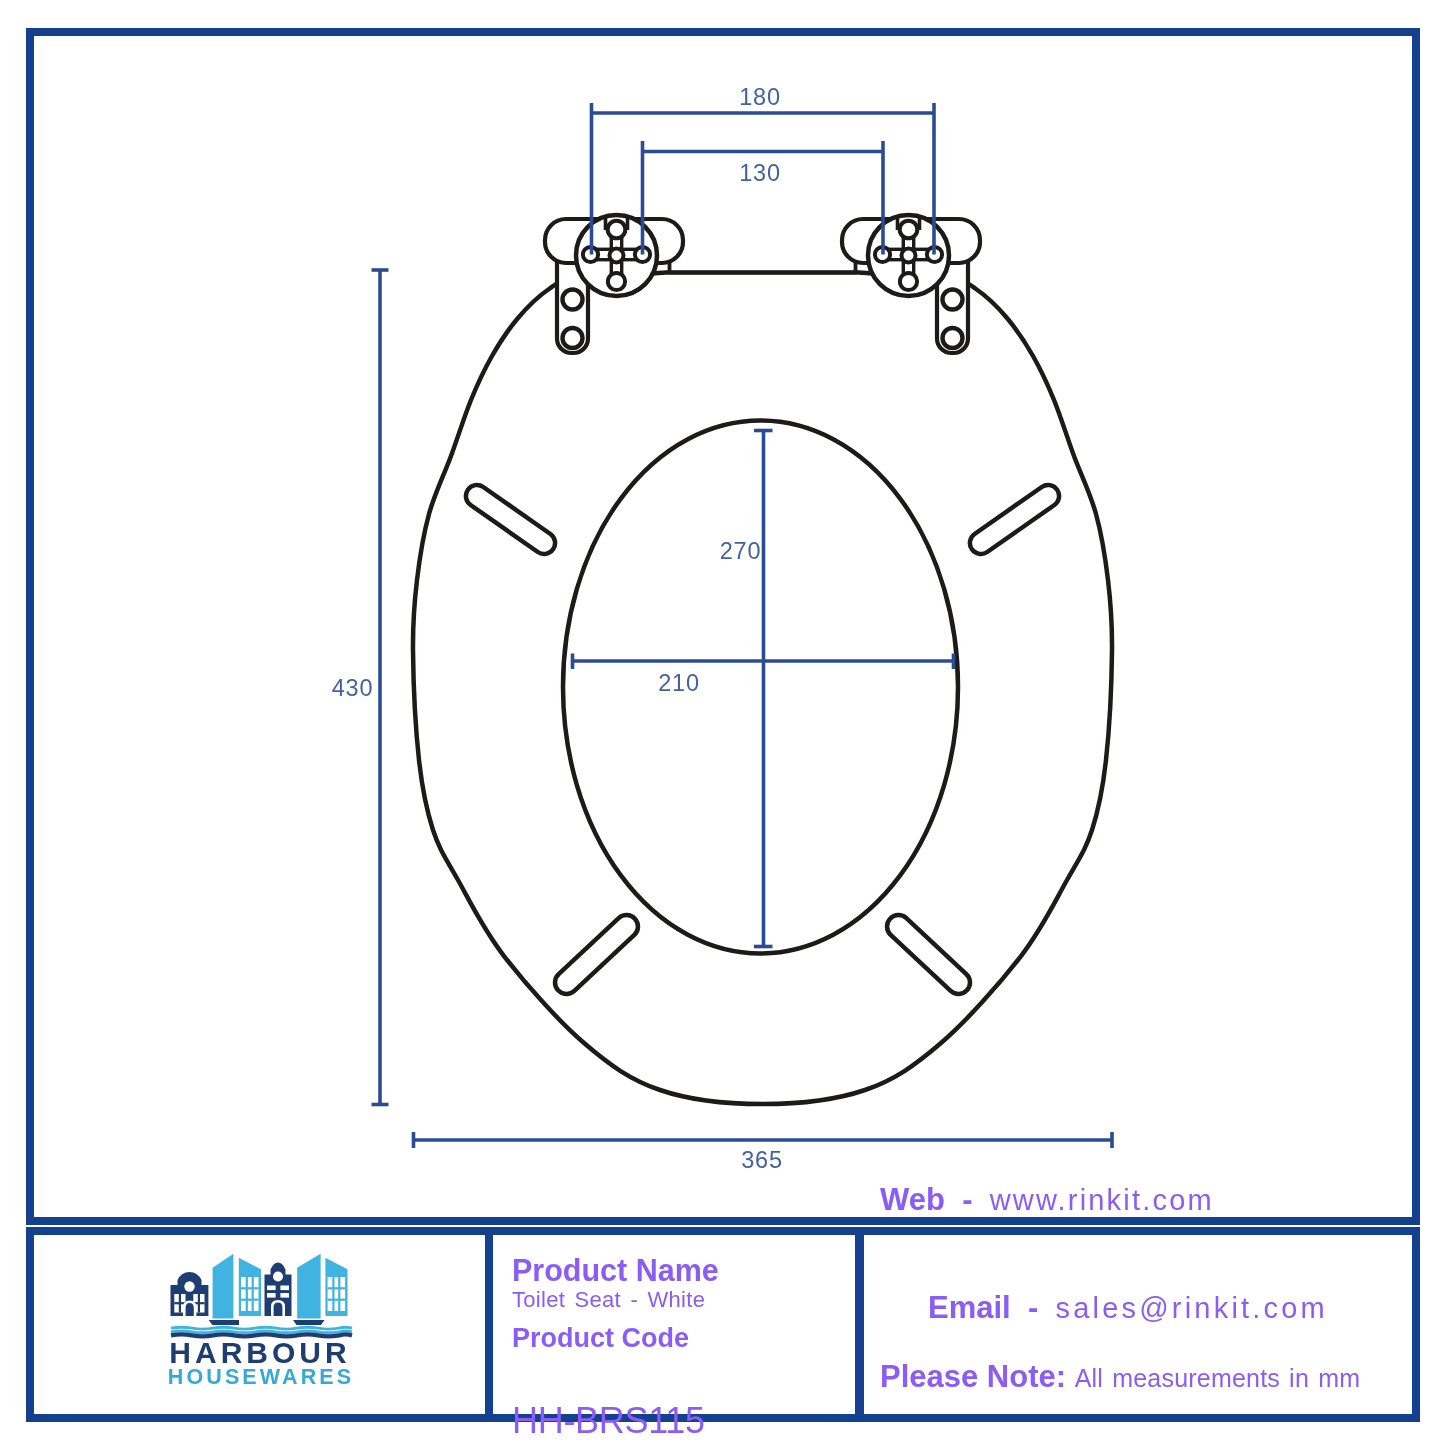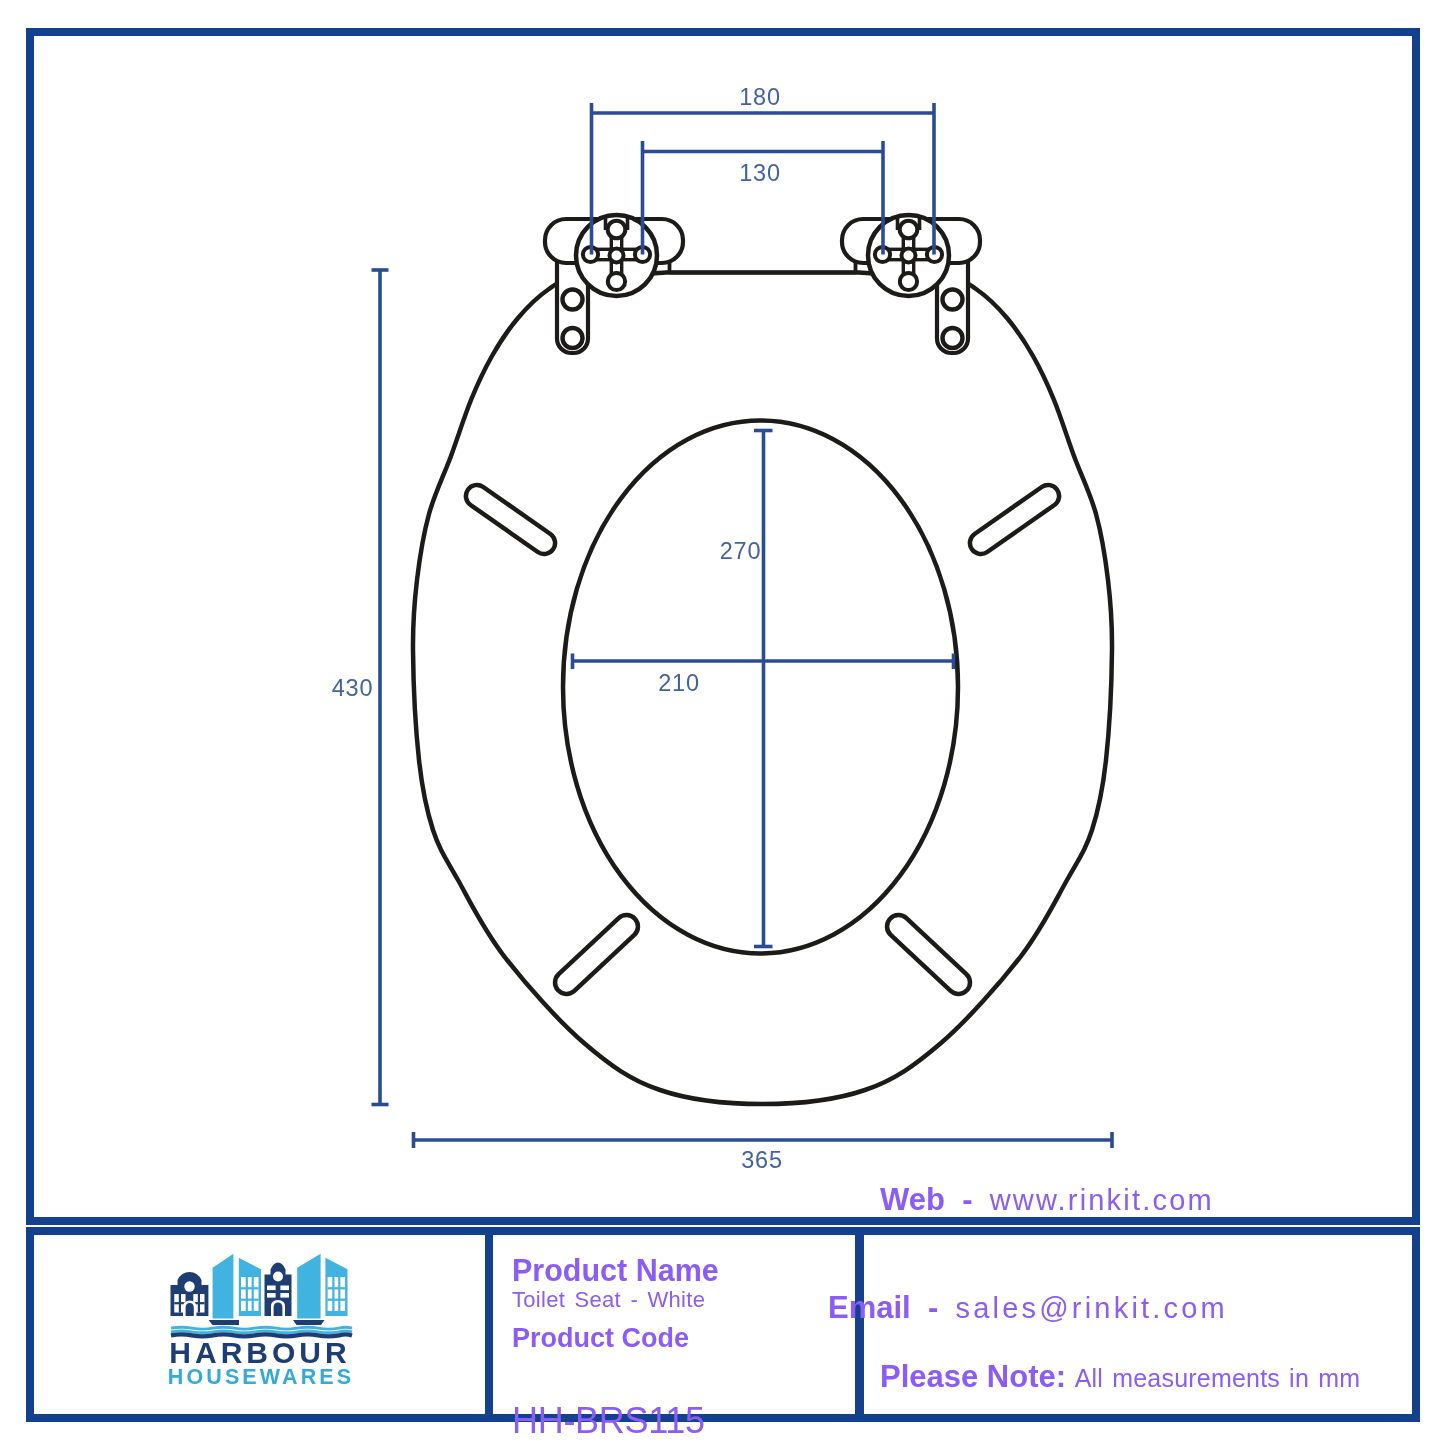--- a/index.html
+++ b/index.html
@@ -170,15 +170,15 @@
 <div class="t" style="left:512px;top:1255px;font-size:30.5px;font-weight:700">Product Name</div>
 
 <div class="t" style="left:512px;top:1289px;font-size:22px;letter-spacing:0.3px;word-spacing:3px">Toilet Seat - White</div>
 
 <div class="t" style="left:512px;top:1325px;font-size:27px;font-weight:700">Product Code</div>
 
 <div class="t" style="left:512px;top:1403px;font-size:36px;letter-spacing:-0.3px">HH-BRS115</div>
 
 <div class="t" style="left:880px;top:1184px;font-size:31px"><b>Web</b>&nbsp;&nbsp;<b>-</b>&nbsp;&nbsp;<span style="font-size:29px;letter-spacing:2.2px">www.rinkit.com</span></div>
 
-<div class="t" style="left:828px;top:1292px;font-size:31px"><b>Email</b>&nbsp;&nbsp;<b>-</b>&nbsp;&nbsp;<span style="font-size:29px;letter-spacing:3.2px">sales@rinkit.com</span></div>
+<div class="t" style="left:928px;top:1292px;font-size:31px"><b>Email</b>&nbsp;&nbsp;<b>-</b>&nbsp;&nbsp;<span style="font-size:29px;letter-spacing:3.2px">sales@rinkit.com</span></div>
 
 <div class="t" style="left:880px;top:1361px;font-size:31px"><b>Please&nbsp;Note:</b>&nbsp;<span style="font-size:25px;letter-spacing:0.2px;word-spacing:2px">All&nbsp;measurements&nbsp;in&nbsp;mm</span></div>
 
 </body></html>

